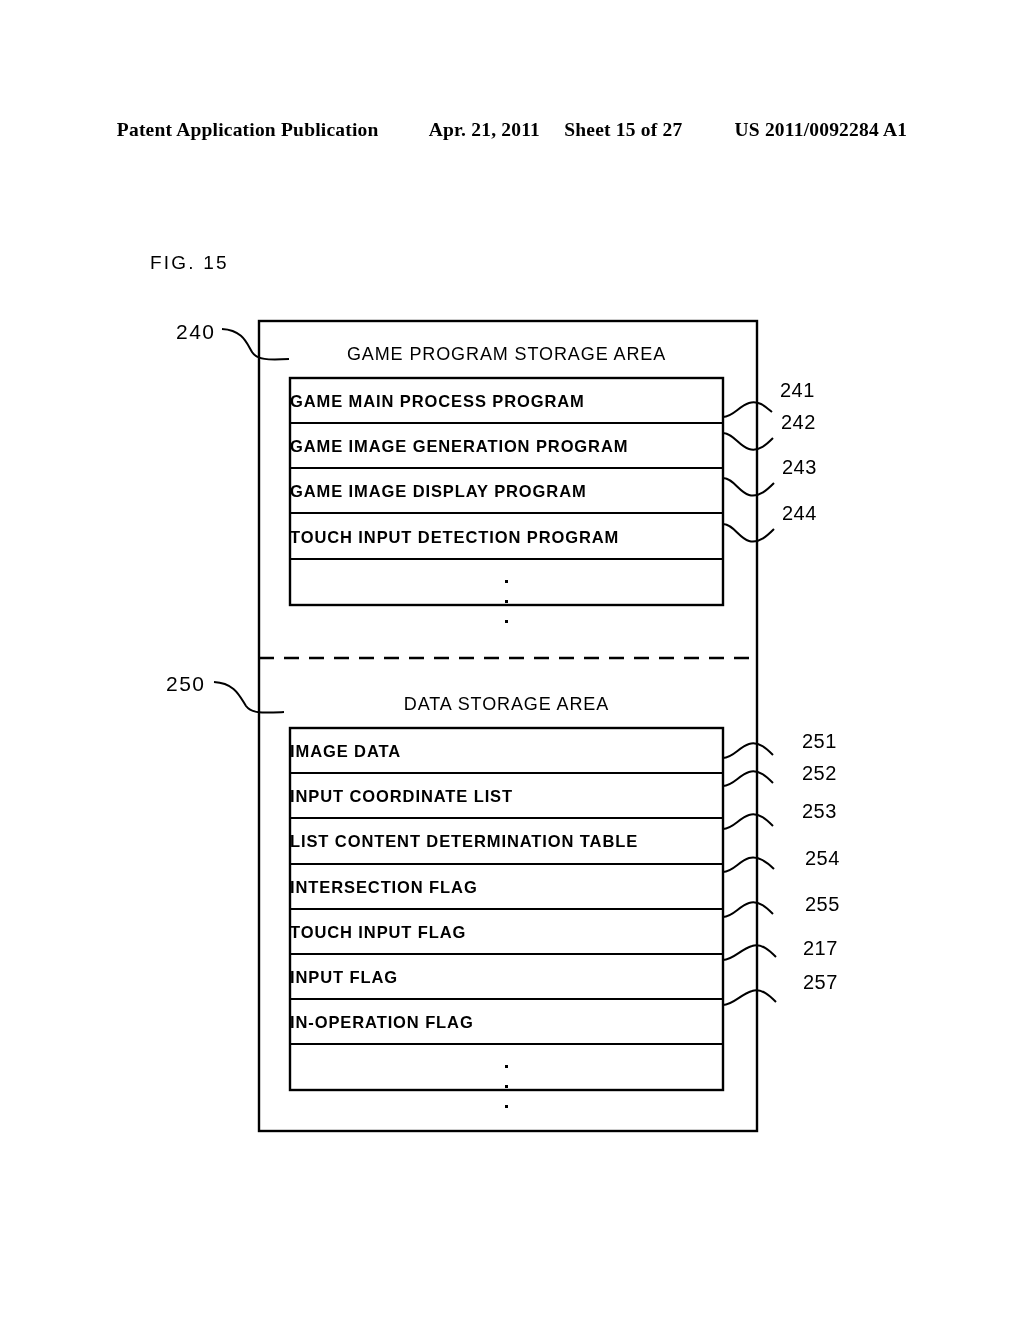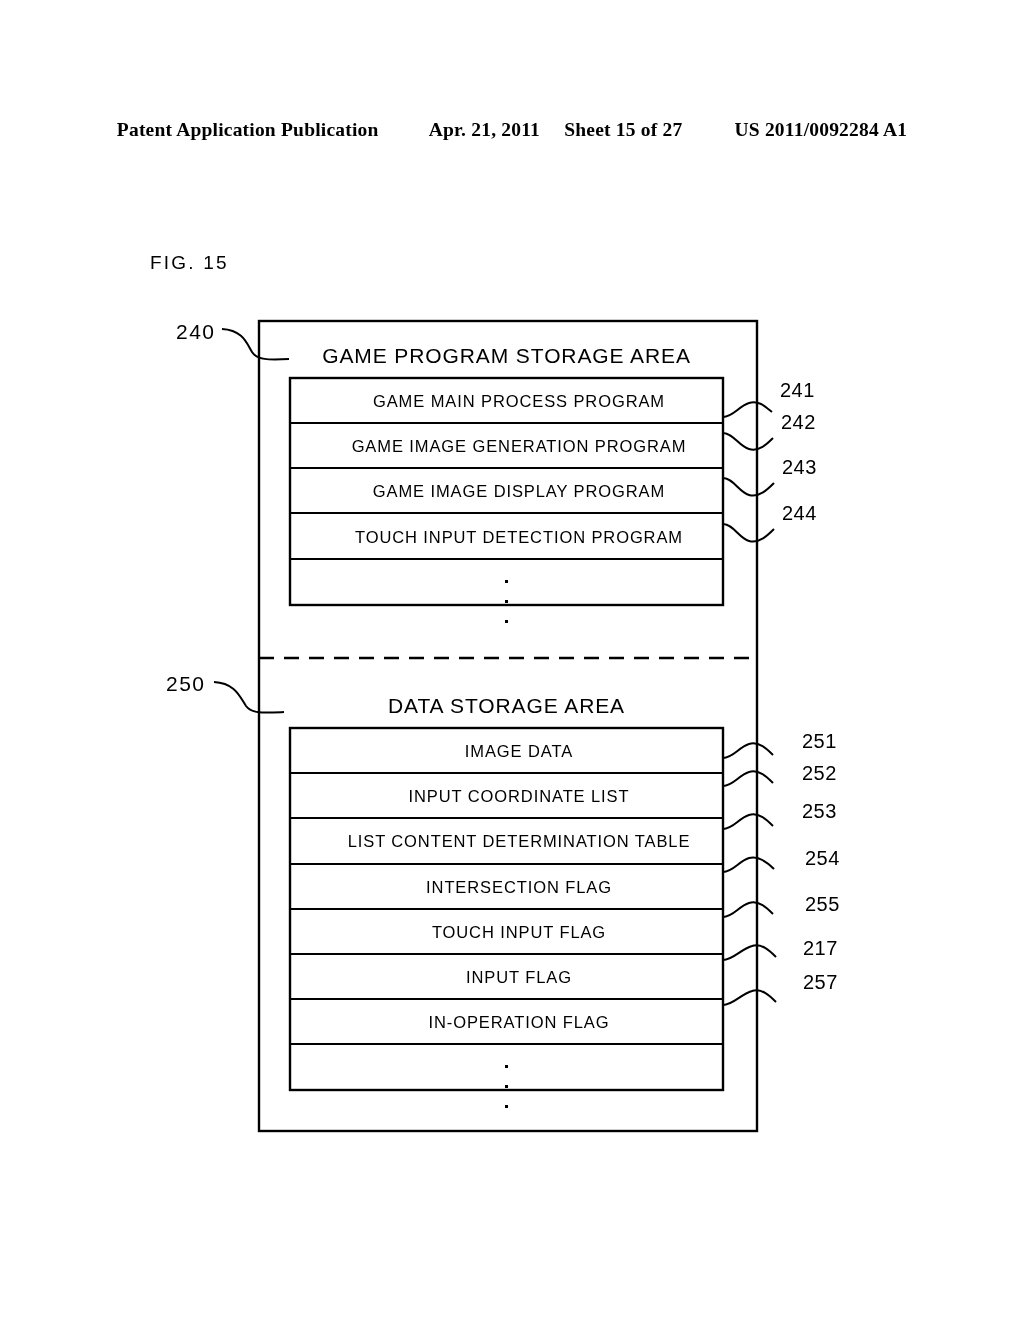--- a/index.html
+++ b/index.html
@@ -64,35 +64,36 @@
     white-space: nowrap;
   }
   .ref-num.big {
     font-size: 21px;
     letter-spacing: 1.5px;
   }
 
   
   .section-title {
     position: absolute;
-    font-size: 21px;
+    font-size: 18px;
     letter-spacing: 0.9px;
     white-space: nowrap;
     text-align: center;
   }
 
   
   .row-label {
     position: absolute;
     font-size: 16.5px;
     letter-spacing: 0.9px;
     white-space: nowrap;
-    text-align: center;
+    text-align: left;
     left: 290px;
     width: 458px;
+    font-weight: bold;
   }
   .ellipsis-cell {
     position: absolute;
     left: 290px;
     width: 433px;
     text-align: center;
     font-size: 20px;
     line-height: 1;
     letter-spacing: 0;
   }

